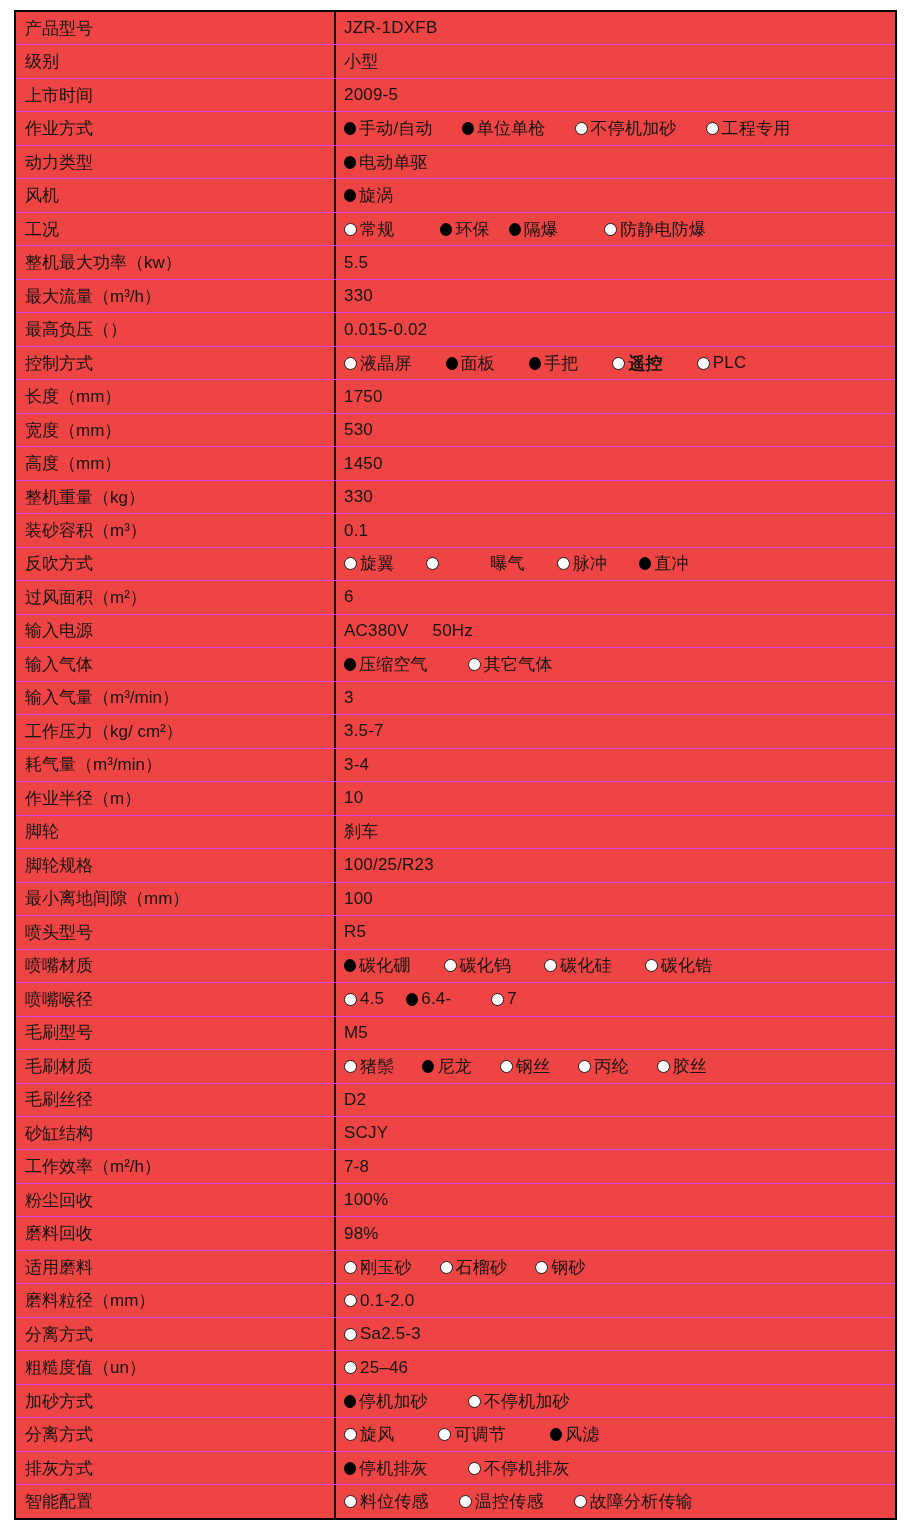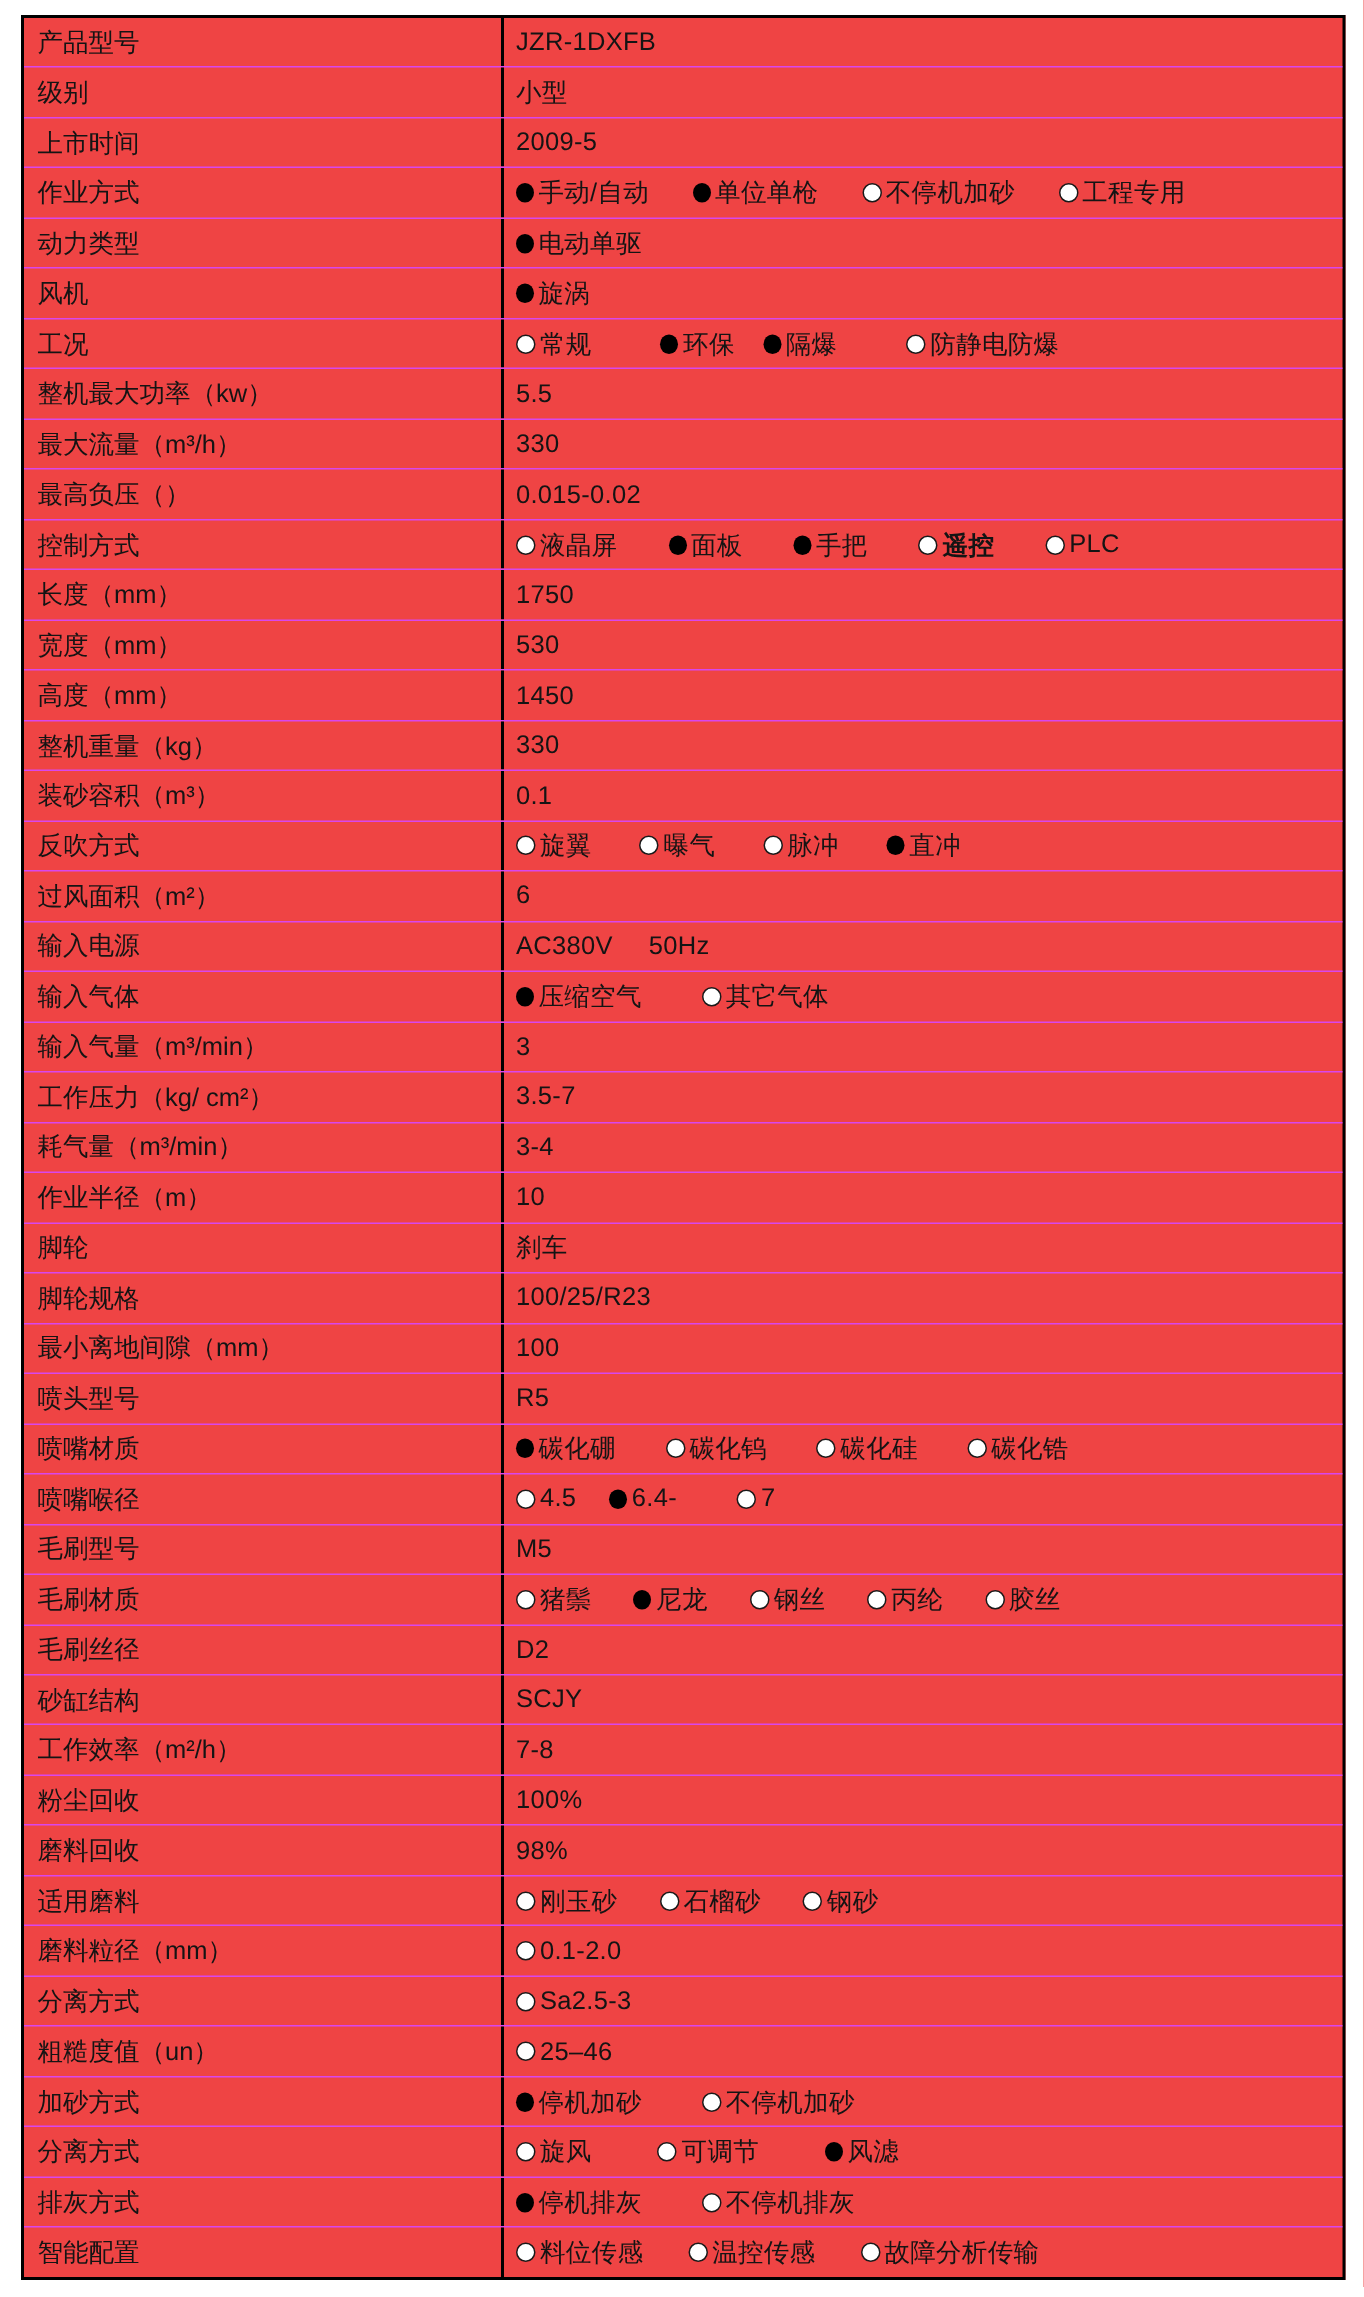--- a/index.html
+++ b/index.html
@@ -210,21 +210,21 @@
         </span>
       </div>
     </div>
     <div class="row">
       <div class="cell label-cell">反吹方式</div>
       <div class="cell value-cell">
         <span class="option" style="margin-right: 32px;">
           <span class="marker empty"></span>
           <span class="opt-text">旋翼</span>
         </span>
-        <span class="option" style="margin-right: 32px;">
+        <span class="option" style="margin-right: 32px; gap: 48px;">
           <span class="marker empty"></span>
           <span class="opt-text">曝气</span>
         </span>
         <span class="option" style="margin-right: 32px;">
           <span class="marker empty"></span>
           <span class="opt-text">脉冲</span>
         </span>
         <span class="option">
           <span class="marker filled"></span>
           <span class="opt-text">直冲</span>

